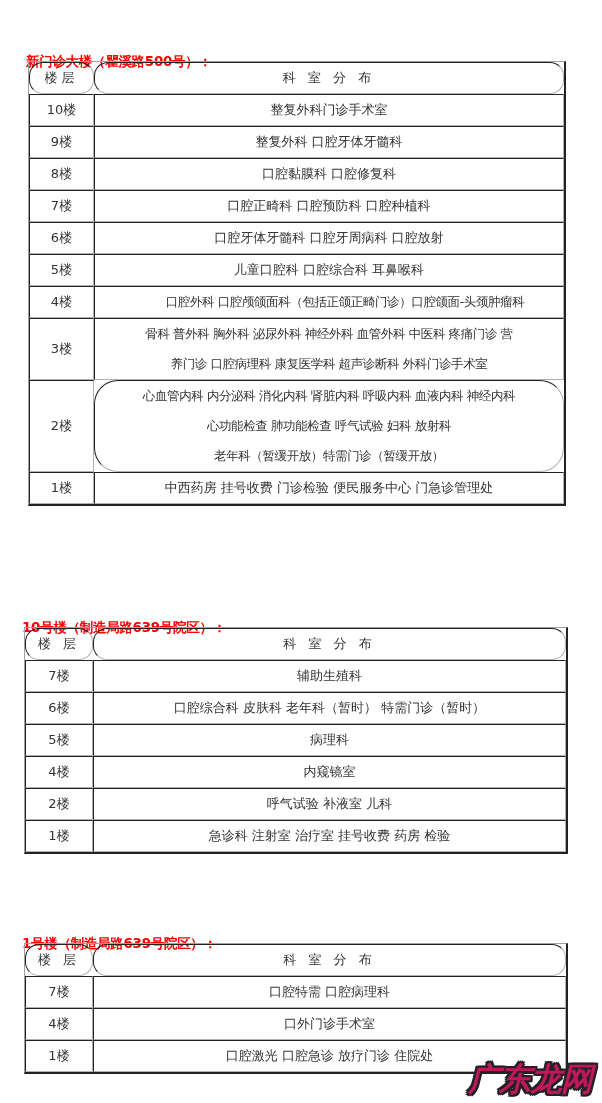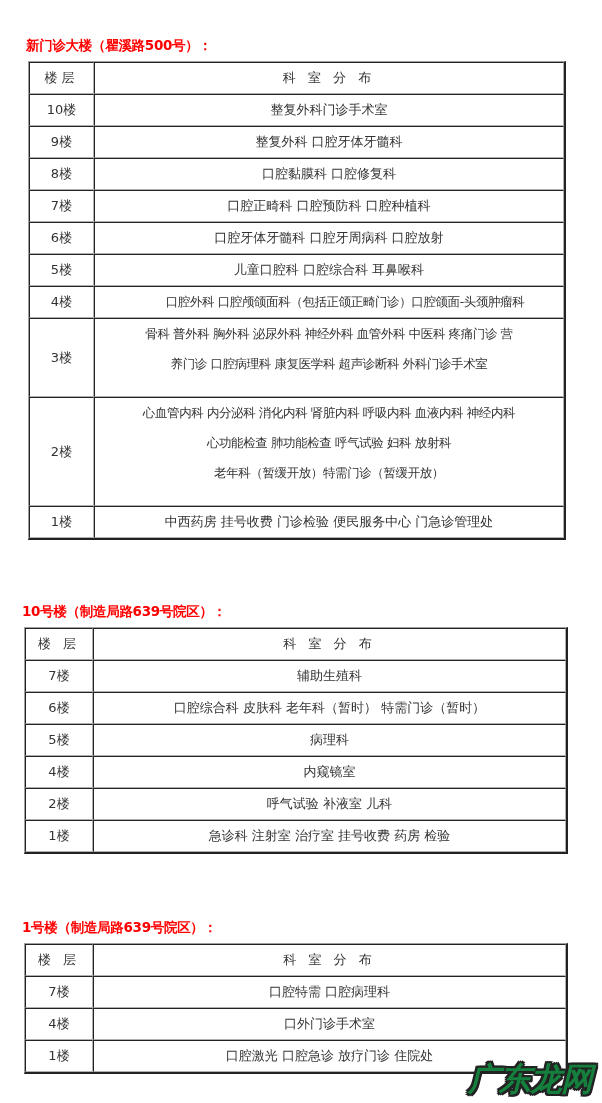--- a/index.html
+++ b/index.html
@@ -1,33 +1,33 @@
 <!DOCTYPE html>
 <html><head>
   <meta charset="utf-8">
   <style>
     html, body { margin: 0; padding: 0; background: #ffffff; }
     body { width: 602px; height: 1103px; position: relative; overflow: hidden;
            font-family: "DejaVu Sans", "Liberation Sans", sans-serif; color: #333333; }
     .section-title { position: absolute; font-size: 13.5px; font-weight: bold; color: #ff0000;
-                     white-space: nowrap; letter-spacing: -0.3px; }
+                     white-space: nowrap; letter-spacing: -0.3px; margin-top: 16px; }
     table.floor-table { position: absolute; border-collapse: separate; border-spacing: 0;
                         border-top: 1px solid #a0a0a0; border-left: 1px solid #a0a0a0;
                         border-right: 2px solid #222222; border-bottom: 2px solid #222222;
                         table-layout: fixed; }
     table.floor-table td { border-top: 1px solid #222222; border-left: 1px solid #222222;
                            border-right: 1px solid #b0b0b0; border-bottom: 1px solid #b0b0b0;
                            text-align: center; vertical-align: middle; font-size: 13px;
                            color: #333333; padding: 0 4px; line-height: 30px; }
     table.floor-table td.floor { padding: 0; }
-    table.floor-table tr.head td { letter-spacing: 4px; }
+    table.floor-table tr.head td { letter-spacing: 4px; border-radius: 14px; }
     .dept-line { display: block; white-space: nowrap; }
-    .multi td.depts { line-height: 30px; padding-top: 0; padding-bottom: 17px; }
+    .multi td.depts { line-height: 30px; padding-top: 0; padding-bottom: 0; }
     .watermark { position: absolute; left: 468px; top: 1058px; font-size: 32px; font-weight: bold;
-                 color: #15803d; letter-spacing: -1px; font-style: italic;
+                 color: #be185d; letter-spacing: -1px; font-style: italic;
                  text-shadow: -2px -2px 0 #222, 2px -2px 0 #222, -2px 2px 0 #222, 2px 2px 0 #222,
                               0 -2px 0 #222, 0 2px 0 #222, -2px 0 0 #222, 2px 0 0 #222; }
   </style>
 </head>
 <body>
 
 <div class="section-title" style="left:26px; top:37px;">新门诊大楼（瞿溪路500号）：</div>
 <table class="floor-table" style="left:28px; top:61px; width:538px;">
   <colgroup>
       <col style="width:65px">
@@ -82,21 +82,21 @@
       </tr>
   <tr class="multi">
         <td class="floor">3楼</td>
         <td class="depts" style="font-size:12.5px; letter-spacing:-0.4px;">
           <span class="dept-line">骨科  普外科  胸外科  泌尿外科  神经外科  血管外科  中医科  疼痛门诊  营</span>
           <span class="dept-line">养门诊  口腔病理科  康复医学科  超声诊断科 外科门诊手术室</span>
         </td>
       </tr>
   <tr class="multi">
         <td class="floor">2楼</td>
-        <td class="depts" style="font-size:12.5px; letter-spacing:-0.4px;">
+        <td class="depts" style="font-size:12.5px; letter-spacing:-0.4px;border-radius:24px;">
           <span class="dept-line">心血管内科  内分泌科  消化内科  肾脏内科  呼吸内科  血液内科  神经内科</span>
           <span class="dept-line">心功能检查  肺功能检查  呼气试验  妇科  放射科</span>
           <span class="dept-line">老年科（暂缓开放）特需门诊（暂缓开放）</span>
         </td>
       </tr>
   <tr>
         <td class="floor">1楼</td>
         <td>
           <span class="dept-line">中西药房  挂号收费  门诊检验  便民服务中心  门急诊管理处</span>
         </td>

